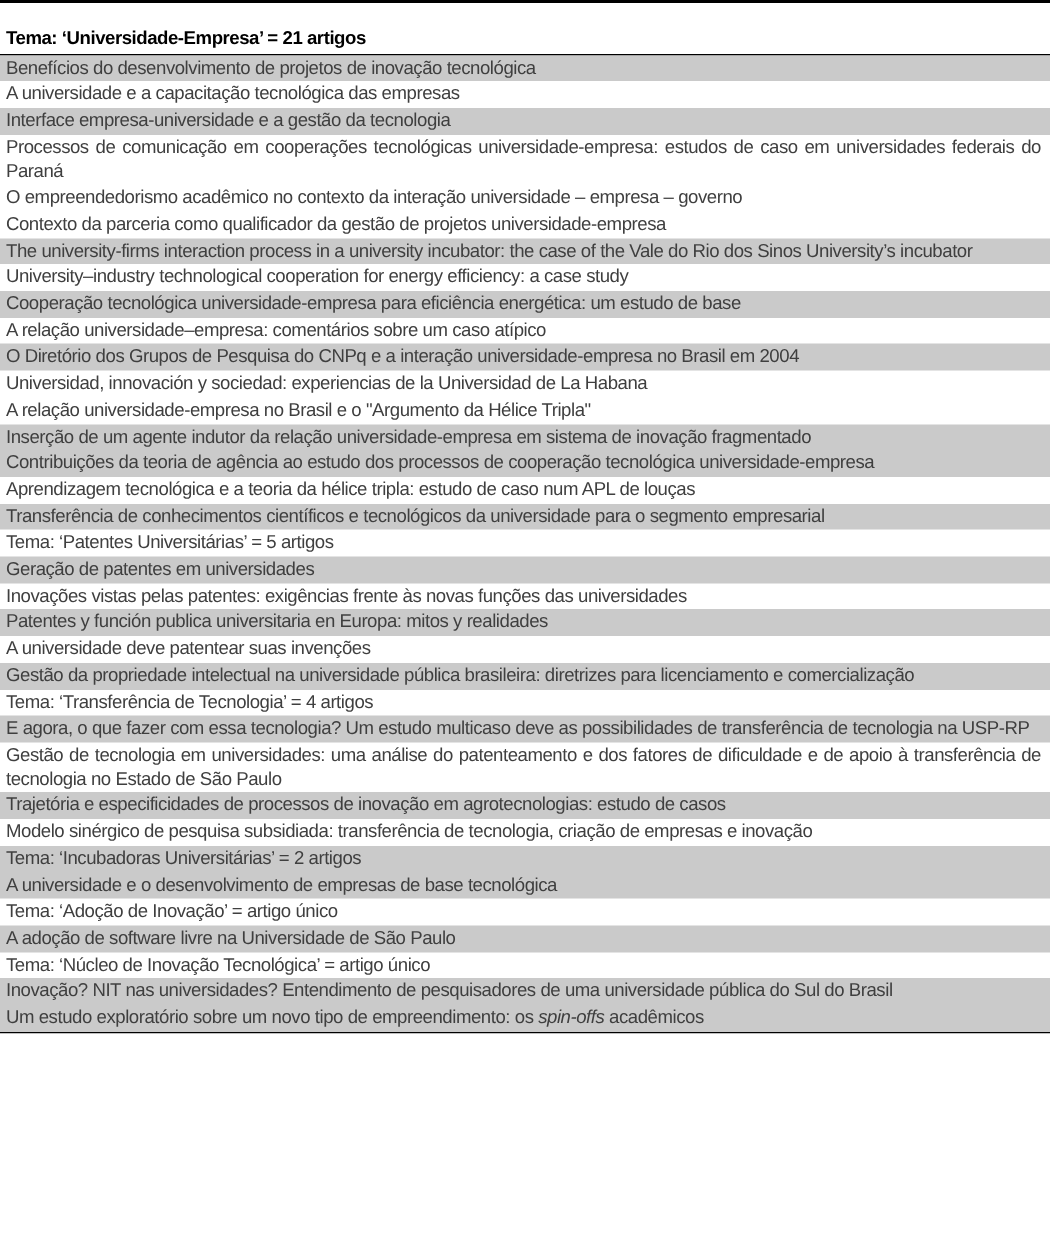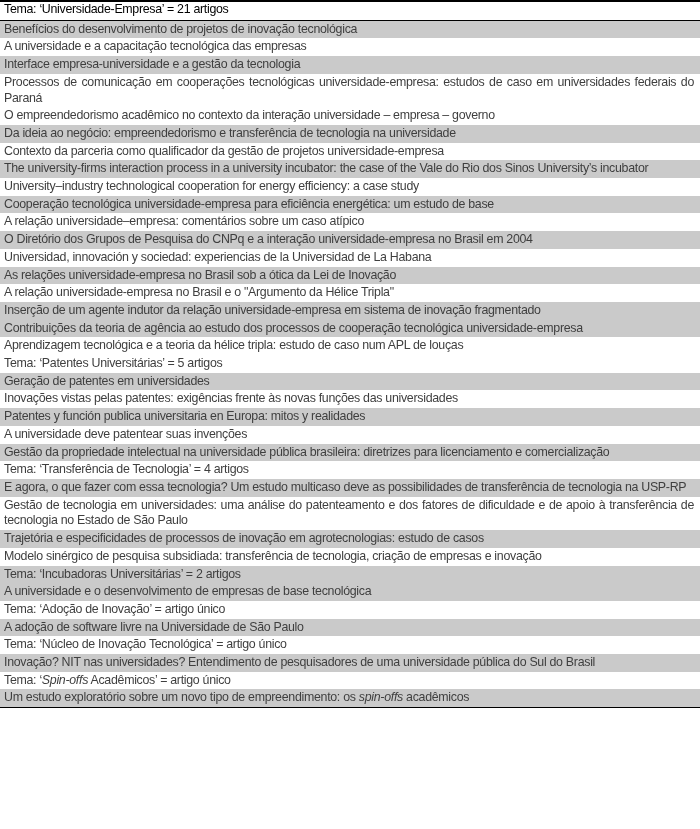--- a/index.html
+++ b/index.html
@@ -24,64 +24,62 @@
     line-height:15.7px;
     letter-spacing:-0.3px;
   }
   .row{
     box-sizing:border-box;
     padding:1px 6px 1px 4px;
     text-align:justify;
   }
   .row.shaded{background:var(--row-shade);}
   .row.header-row{
-    font-weight:normal;
+    font-weight:bold;
     color:var(--header-text);
     border-bottom:1px solid var(--table-border);
-    padding-top:0;
+    padding-top:16px;
     padding-bottom:2px;
     text-align:left;
   }
   .row .it{font-style:italic;}
 </style>
 </head>
 <body>
 
 <div class="articles-table" id="articles-table">
     <div class="row header-row">Tema: ‘Universidade-Empresa’ = 21 artigos</div>
     <div class="row shaded">Benefícios do desenvolvimento de projetos de inovação tecnológica</div>
     <div class="row">A universidade e a capacitação tecnológica das empresas</div>
     <div class="row shaded">Interface empresa-universidade e a gestão da tecnologia</div>
     <div class="row">Processos de comunicação em cooperações tecnológicas universidade-empresa: estudos de caso em universidades federais do Paraná</div>
     <div class="row">O empreendedorismo acadêmico no contexto da interação universidade – empresa – governo</div>
-    <div class="row shaded">Da ideia ao negócio: empreendedorismo e transferência de tecnologia na universidade</div>
     <div class="row">Contexto da parceria como qualificador da gestão de projetos universidade-empresa</div>
     <div class="row shaded">The university-firms interaction process in a university incubator: the case of the Vale do Rio dos Sinos University’s incubator</div>
     <div class="row">University–industry technological cooperation for energy efficiency: a case study</div>
     <div class="row shaded">Cooperação tecnológica universidade-empresa para eficiência energética: um estudo de base</div>
     <div class="row">A relação universidade–empresa: comentários sobre um caso atípico</div>
     <div class="row shaded">O Diretório dos Grupos de Pesquisa do CNPq e a interação universidade-empresa no Brasil em 2004</div>
     <div class="row">Universidad, innovación y sociedad: experiencias de la Universidad de La Habana</div>
-    <div class="row shaded">As relações universidade-empresa no Brasil sob a ótica da Lei de Inovação</div>
     <div class="row">A relação universidade-empresa no Brasil e o "Argumento da Hélice Tripla"</div>
     <div class="row shaded">Inserção de um agente indutor da relação universidade-empresa em sistema de inovação fragmentado</div>
     <div class="row shaded">Contribuições da teoria de agência ao estudo dos processos de cooperação tecnológica universidade-empresa</div>
     <div class="row">Aprendizagem tecnológica e a teoria da hélice tripla: estudo de caso num APL de louças</div>
+    <div class="row shaded">Transferência de conhecimentos científicos e tecnológicos da universidade para o segmento empresarial</div>
     <div class="row">Tema: ‘Patentes Universitárias’ = 5 artigos</div>
     <div class="row shaded">Geração de patentes em universidades</div>
     <div class="row">Inovações vistas pelas patentes: exigências frente às novas funções das universidades</div>
     <div class="row shaded">Patentes y función publica universitaria en Europa: mitos y realidades</div>
     <div class="row">A universidade deve patentear suas invenções</div>
     <div class="row shaded">Gestão da propriedade intelectual na universidade pública brasileira: diretrizes para licenciamento e comercialização</div>
     <div class="row">Tema: ‘Transferência de Tecnologia’ =  4 artigos</div>
     <div class="row shaded">E agora, o que fazer com essa tecnologia? Um estudo multicaso deve as possibilidades de transferência de tecnologia na USP-RP</div>
     <div class="row">Gestão de tecnologia em universidades: uma análise do patenteamento e dos fatores de dificuldade e de apoio à transferência de tecnologia no Estado de São Paulo</div>
     <div class="row shaded">Trajetória e especificidades de processos de inovação em agrotecnologias: estudo de casos</div>
     <div class="row">Modelo sinérgico de pesquisa subsidiada: transferência de tecnologia, criação de empresas e inovação</div>
     <div class="row shaded">Tema: ‘Incubadoras Universitárias’ = 2 artigos</div>
     <div class="row shaded">A universidade e o desenvolvimento de empresas de base tecnológica</div>
     <div class="row">Tema: ‘Adoção de Inovação’ = artigo único</div>
     <div class="row shaded">A adoção de software livre na Universidade de São Paulo</div>
     <div class="row">Tema: ‘Núcleo de Inovação Tecnológica’ = artigo único</div>
     <div class="row shaded">Inovação? NIT nas universidades?  Entendimento de pesquisadores de uma universidade pública do Sul do Brasil</div>
-    <div class="row"><span>Tema: ‘</span><span class="it">Spin-offs</span><span> Acadêmicos’ = artigo único</span></div>
     <div class="row shaded"><span>Um estudo exploratório sobre um novo tipo de empreendimento: os </span><span class="it">spin-offs</span><span> acadêmicos</span></div>
   </div>
 
 </body></html>

